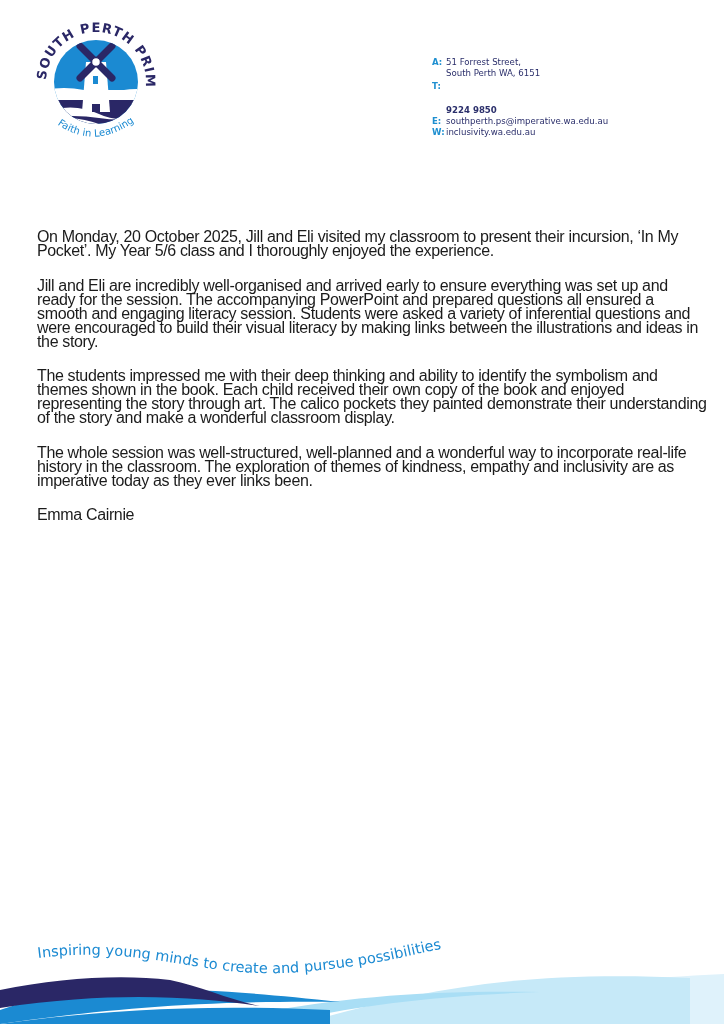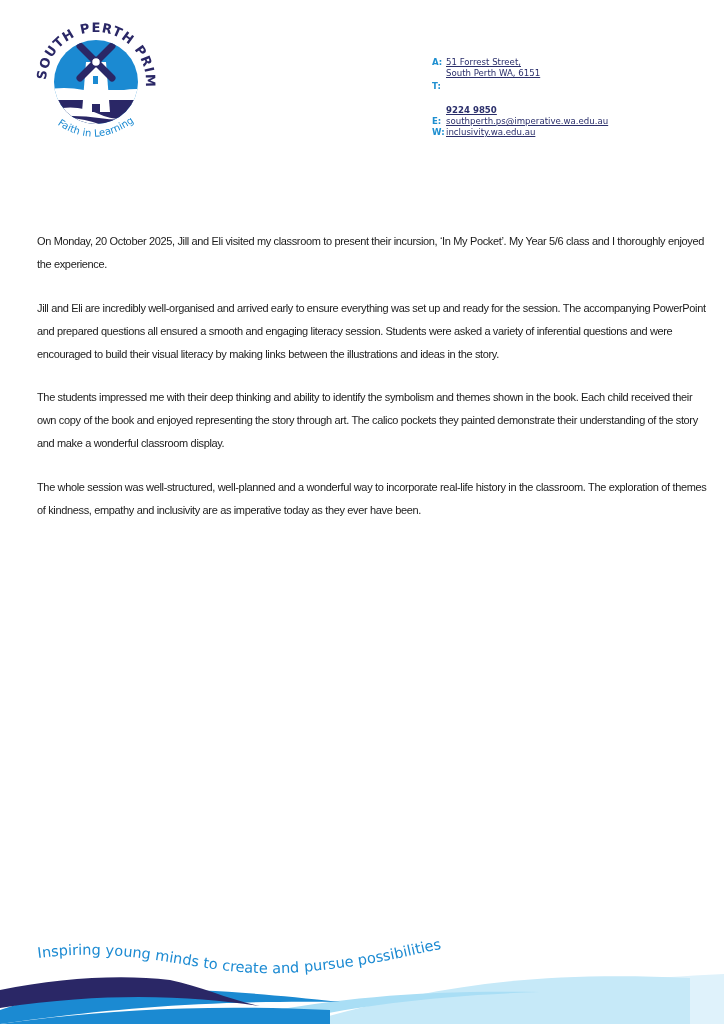--- a/index.html
+++ b/index.html
@@ -3,26 +3,26 @@
 <meta charset="utf-8">
 <style>
   html, body { margin: 0; padding: 0; background: #ffffff; }
   body { width: 724px; height: 1024px; position: relative; overflow: hidden;
          font-family: "Liberation Sans", sans-serif; color: #1a1a1a; }
   .logo { position: absolute; left: 24px; top: 4px; width: 140px; height: 150px; }
   .contact { position: absolute; left: 432px; top: 57px; font-size: 8.6px; color: #2b2f6b;
              font-family: "DejaVu Sans", sans-serif; line-height: 11px; }
   .contact .row { display: flex; }
   .contact .lbl { width: 14px; color: #1e8fd0; font-weight: bold; }
-  .contact .val { white-space: pre; text-decoration: underline; }
+  .contact .val { white-space: pre; }
   .contact .row.phone { margin-top: 2px; }
   .contact .row.phone .val { font-weight: bold; margin-top: 24px; }
   .letter { position: absolute; left: 37px; top: 230px; width: 670px;
             font-family: "Liberation Sans Narrow", "Liberation Sans", sans-serif;
-            font-size: 11px; line-height: 23px; letter-spacing: -0.35px; color: #1b1b1b; }
+            font-size: 16px; line-height: 14px; letter-spacing: -0.35px; color: #1b1b1b; }
   .letter p { margin: 0 0 20.5px 0; }
   .sig { margin: 0; }
   .footer { position: absolute; left: 0; top: 930px; width: 724px; height: 94px; }
 </style>
 </head>
 <body>
 
 <svg class="logo" viewBox="0 0 140 150">
   <defs>
     <path id="arcTop" d="M 22 78 A 50 50 0 1 1 122 78"></path>
@@ -71,21 +71,22 @@
   <div class="row">
     <span class="lbl">W:</span>
     <span class="val">inclusivity.wa.edu.au</span>
   </div>
 </div>
 
 <div class="letter">
   <p>On Monday, 20 October 2025, Jill and Eli visited my classroom to present their incursion, ‘In My Pocket’. My Year 5/6 class and I thoroughly enjoyed the experience.</p>
   <p>Jill and Eli are incredibly well-organised and arrived early to ensure everything was set up and ready for the session. The accompanying PowerPoint and prepared questions all ensured a smooth and engaging literacy session. Students were asked a variety of inferential questions and were encouraged to build their visual literacy by making links between the illustrations and ideas in the story.</p>
   <p>The students impressed me with their deep thinking and ability to identify the symbolism and themes shown in the book. Each child received their own copy of the book and enjoyed representing the story through art. The calico pockets they painted demonstrate their understanding of the story and make a wonderful classroom display.</p>
-  <p>The whole session was well-structured, well-planned and a wonderful way to incorporate real-life history in the classroom. The exploration of themes of kindness, empathy and inclusivity are as imperative today as they ever have been.</p>
+  <p>The whole session was well-structured, well-planned and a wonderful way to incorporate real-life history in the classroom. The exploration of themes of kindness, empathy and inclusivity are as imperative today as they ever links been.</p>
+  <p class="sig">Emma Cairnie</p>
 </div>
 
 <svg class="footer" viewBox="0 0 724 94">
   <defs>
     <path id="taglinePath" d="M 38 28 C 150 14, 200 50, 300 42 S 430 16, 480 14"></path>
   </defs>
   <text font-family="DejaVu Sans, sans-serif" font-size="14.5" fill="#1b8ad2">
     <textPath href="#taglinePath">Inspiring young minds to create and pursue possibilities</textPath>
   </text>
   <g>

